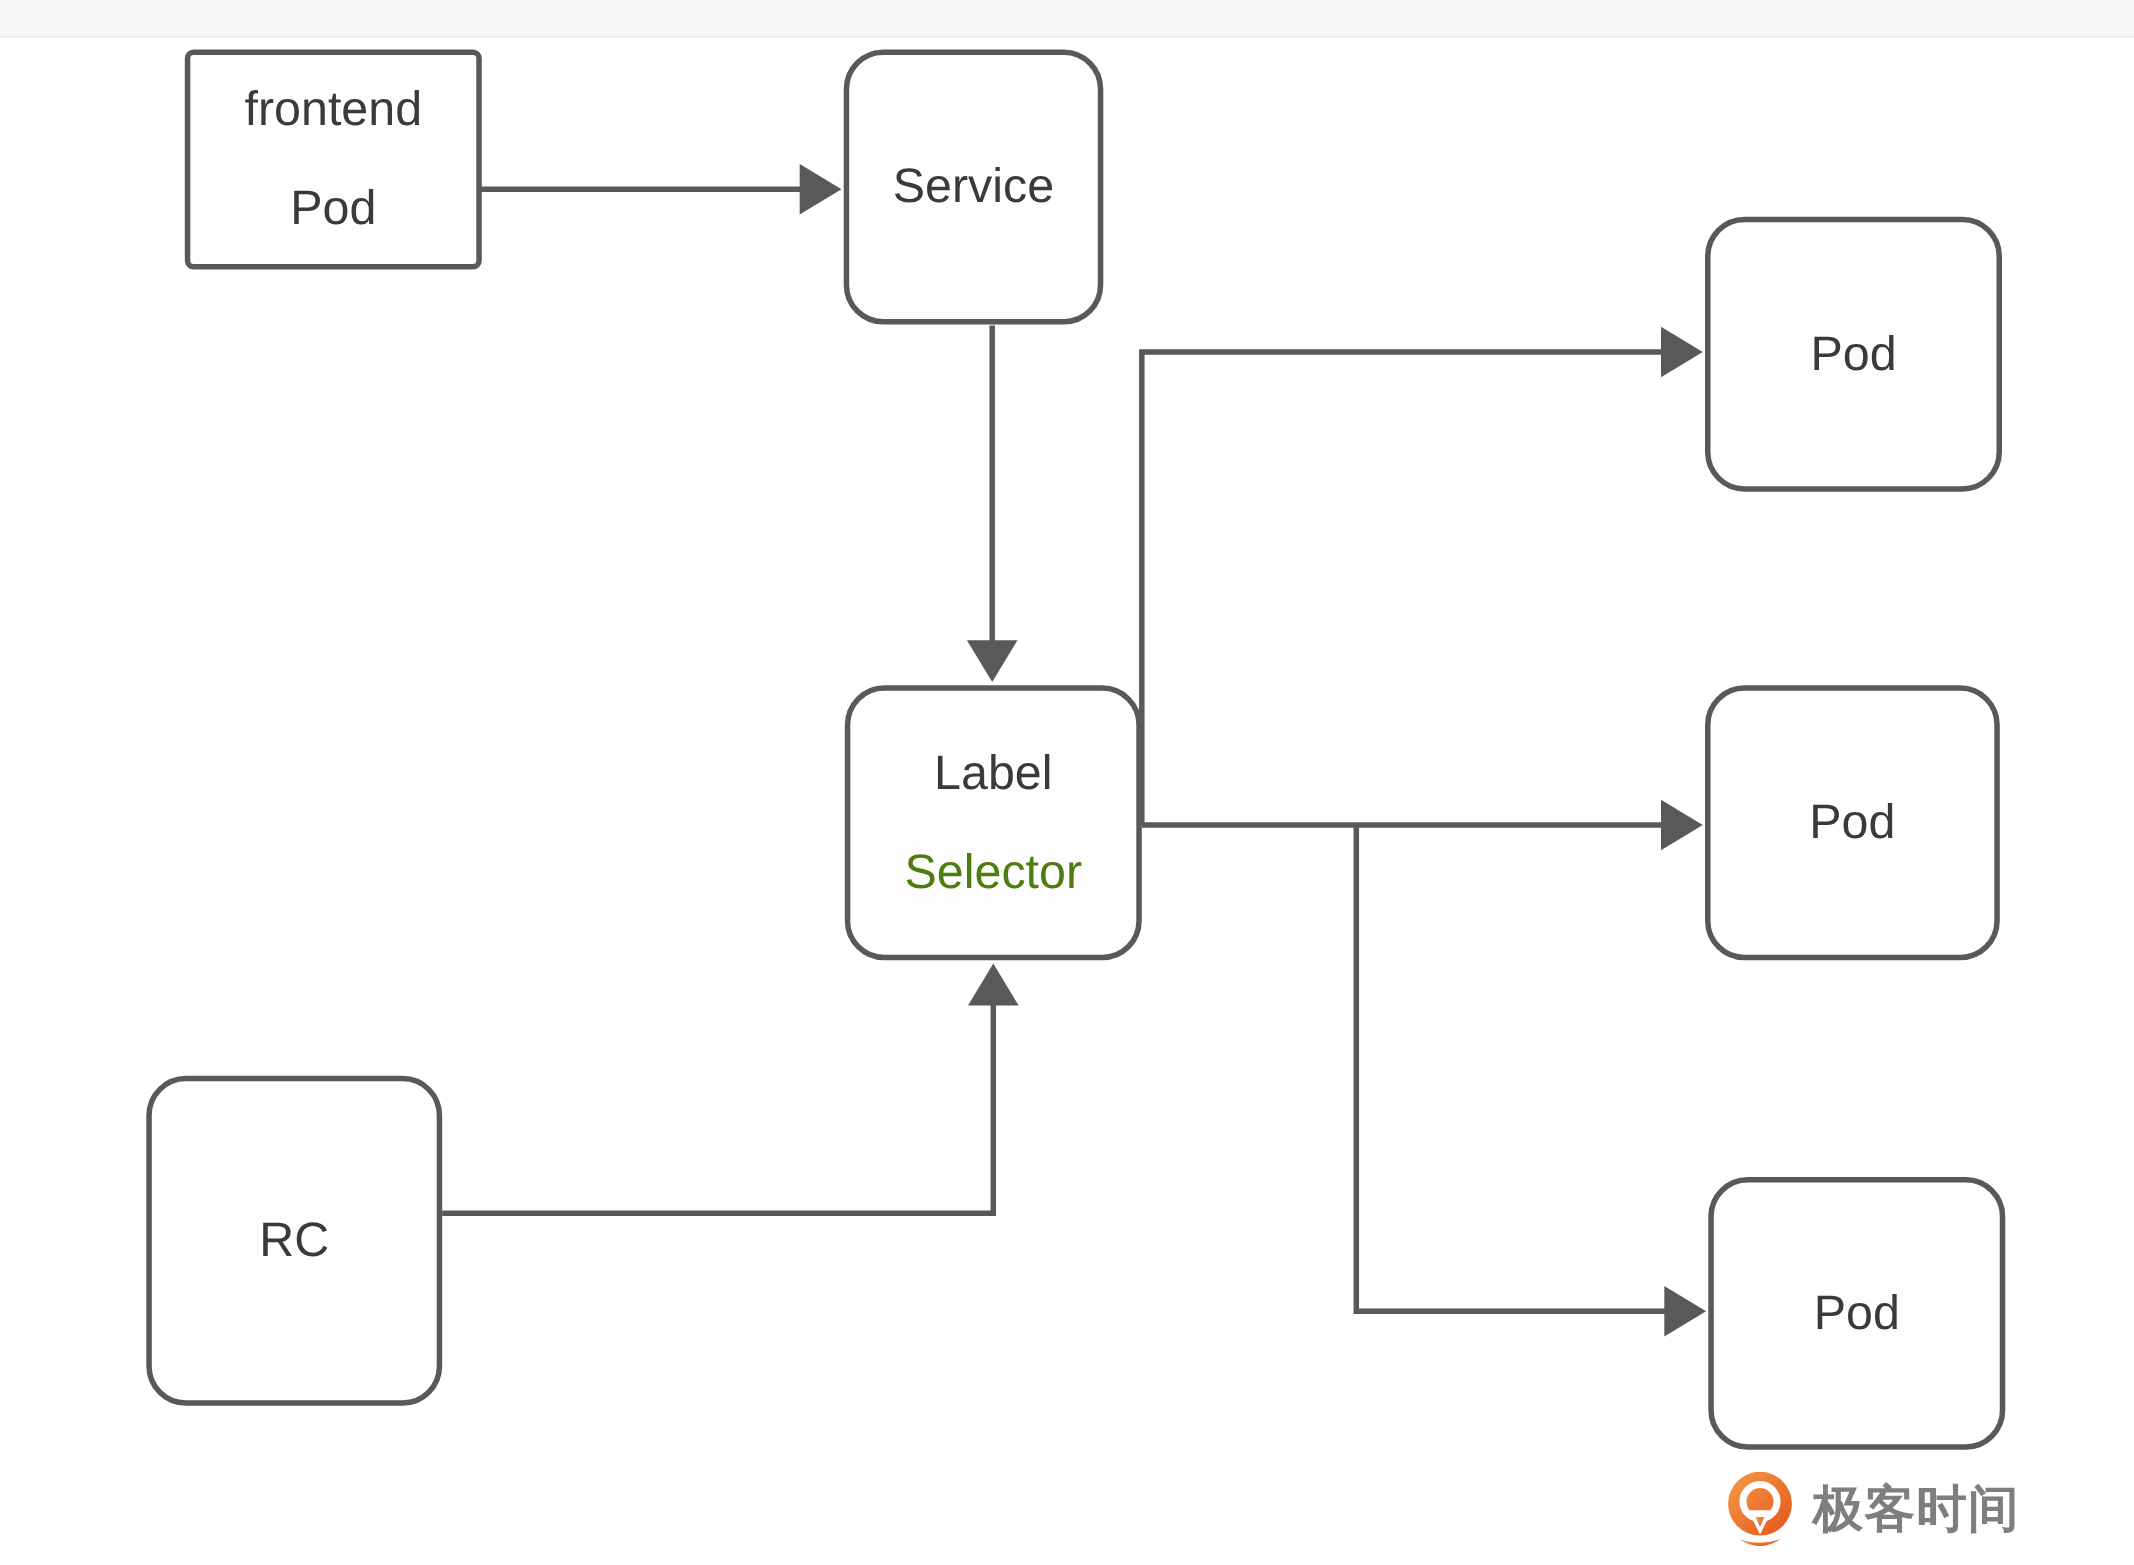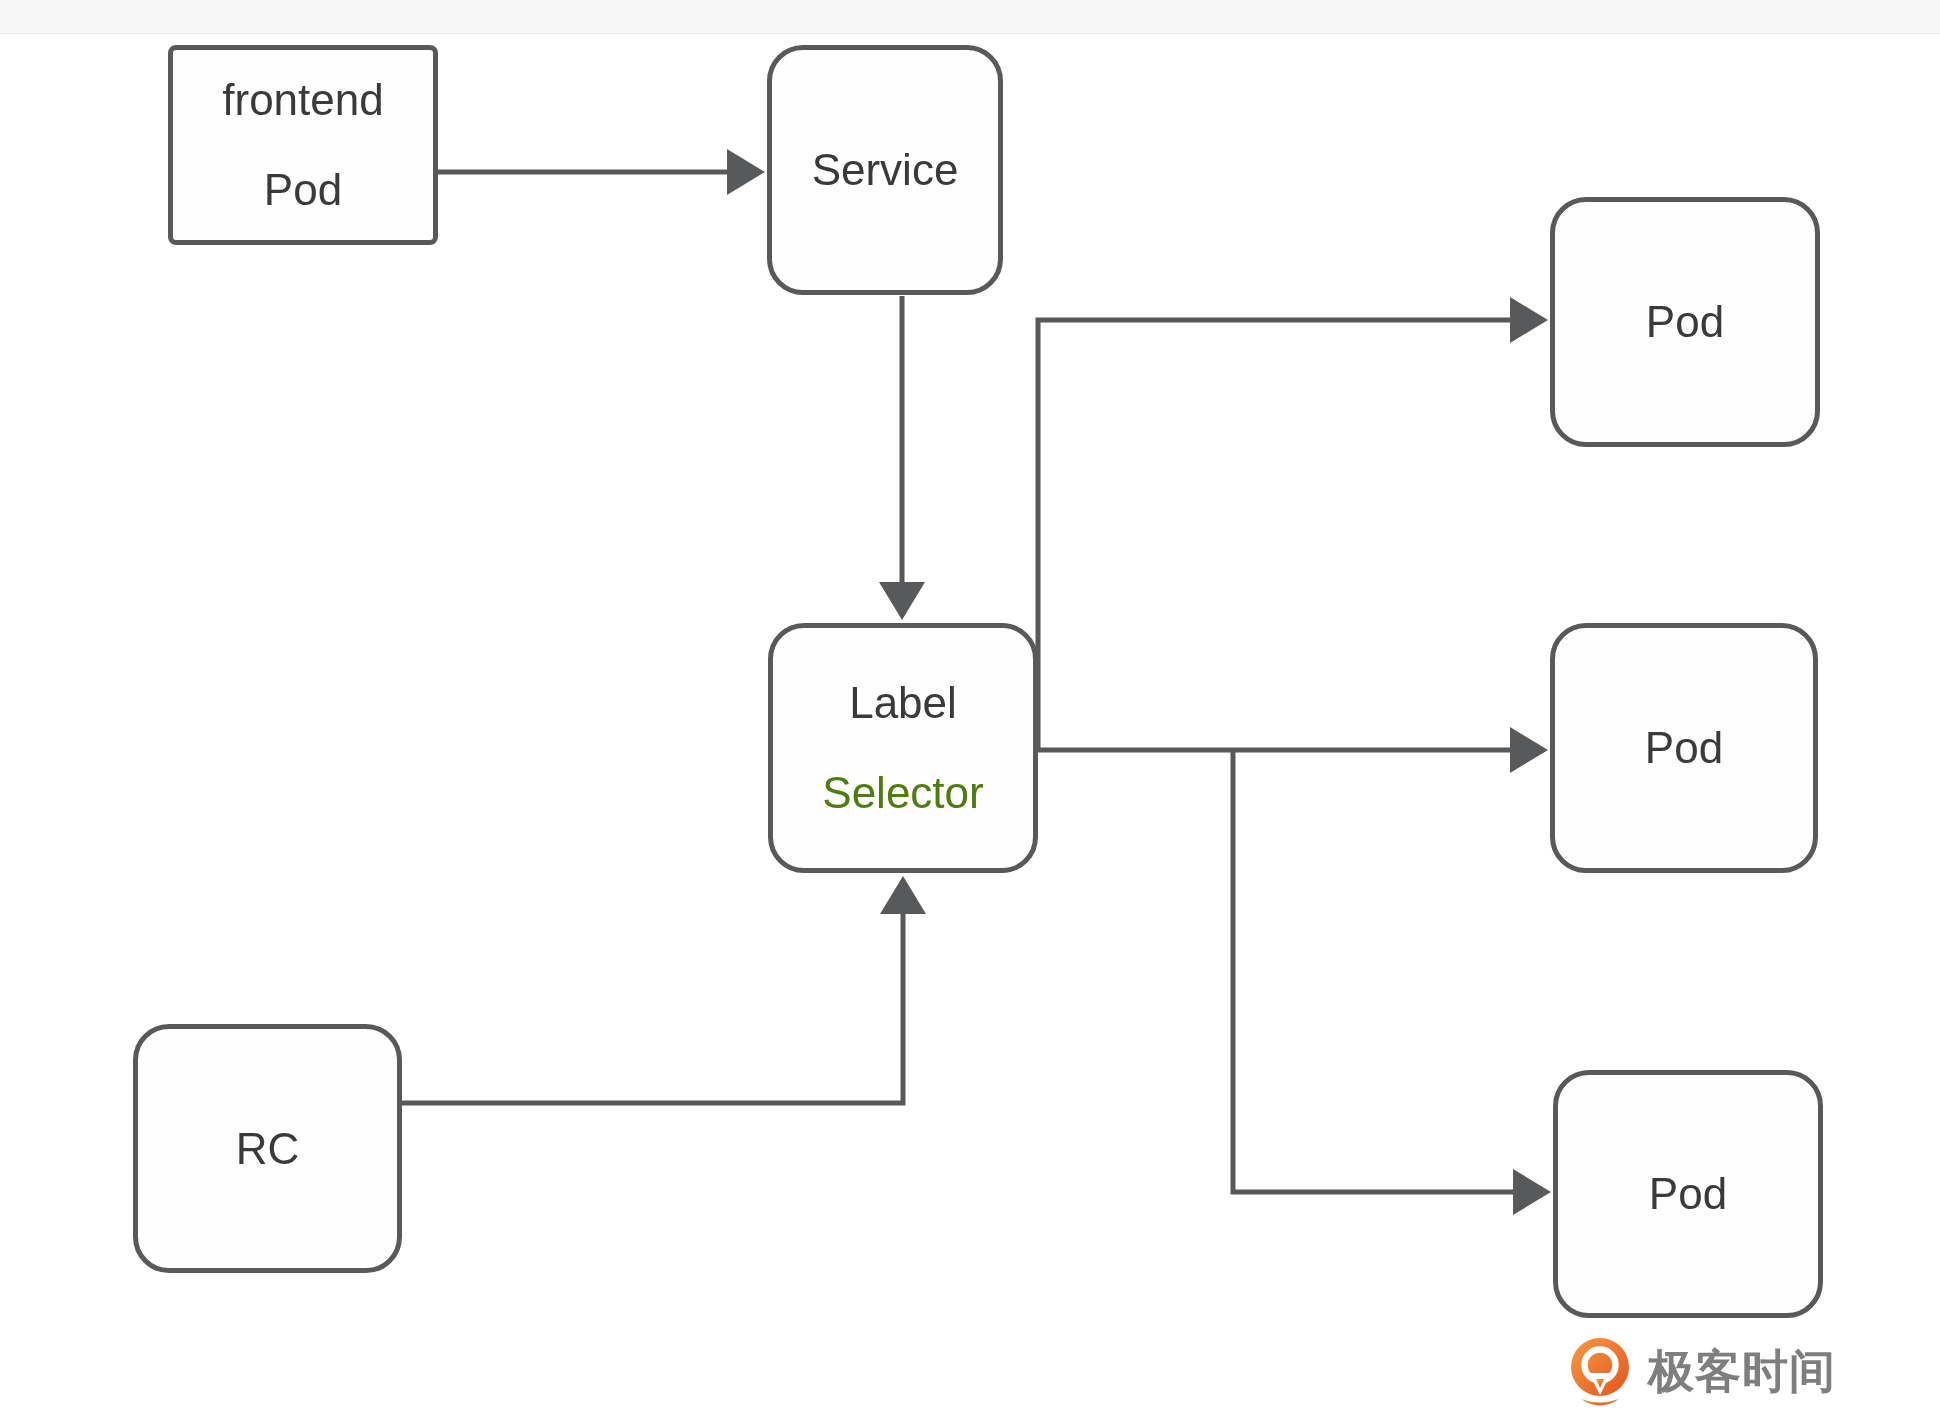--- a/index.html
+++ b/index.html
@@ -89,21 +89,21 @@
         <div class="node-label" style="font-size: 44px; color: rgb(58, 58, 58);">frontend</div>
         <div class="node-label" style="font-size: 44px; color: rgb(58, 58, 58);">Pod</div>
       </div>
       <div class="node" style="left: 767px; top: 45px; width: 236px; height: 250px; border-width: 5px; border-color: rgb(88, 89, 91); border-radius: 36px;">
         <div class="node-label" style="font-size: 44px; color: rgb(58, 58, 58);">Service</div>
       </div>
       <div class="node" style="left: 768px; top: 623px; width: 270px; height: 250px; border-width: 5px; border-color: rgb(88, 89, 91); border-radius: 36px;">
         <div class="node-label" style="font-size: 44px; color: rgb(58, 58, 58);">Label</div>
         <div class="node-label" style="font-size: 44px; color: #4d7c0f;">Selector</div>
       </div>
-      <div class="node" style="left: 133px; top: 1024px; width: 269px; height: 249px; border-width: 5px; border-color: rgb(88, 89, 91); border-radius: 36px; text-align: center;">
+      <div class="node" style="left: 133px; top: 978px; width: 269px; height: 300px; border-width: 5px; border-color: rgb(88, 89, 91); border-radius: 36px; text-align: center;">
         <div class="node-label" style="font-size: 44px; color: rgb(58, 58, 58);">RC</div>
       </div>
       <div class="node" style="left: 1550px; top: 197px; width: 270px; height: 250px; border-width: 5px; border-color: rgb(88, 89, 91); border-radius: 36px;">
         <div class="node-label" style="font-size: 44px; color: rgb(58, 58, 58);">Pod</div>
       </div>
       <div class="node" style="left: 1550px; top: 623px; width: 268px; height: 250px; border-width: 5px; border-color: rgb(88, 89, 91); border-radius: 36px;">
         <div class="node-label" style="font-size: 44px; color: rgb(58, 58, 58);">Pod</div>
       </div>
       <div class="node" style="left: 1553px; top: 1070px; width: 270px; height: 248px; border-width: 5px; border-color: rgb(88, 89, 91); border-radius: 36px;">
         <div class="node-label" style="font-size: 44px; color: rgb(58, 58, 58);">Pod</div>

